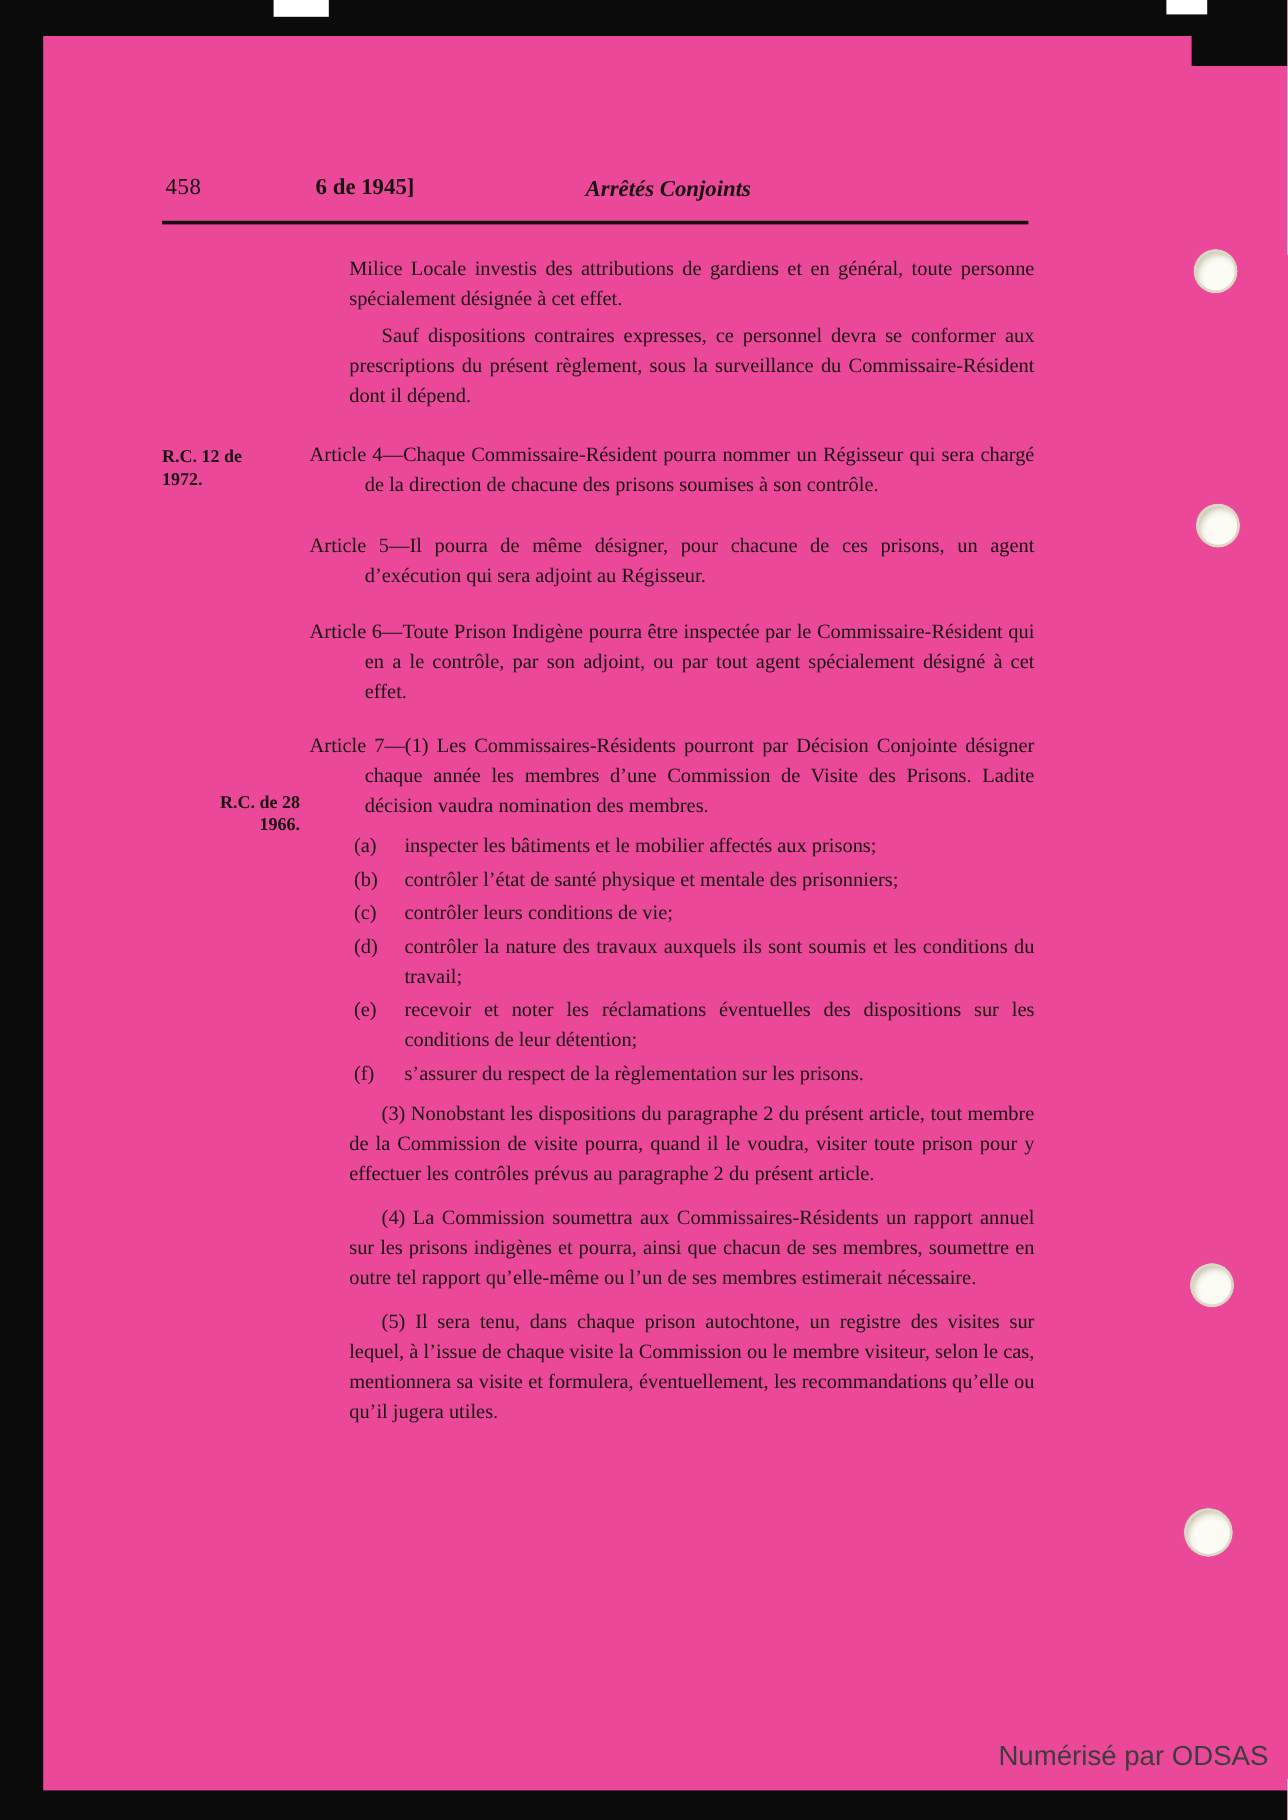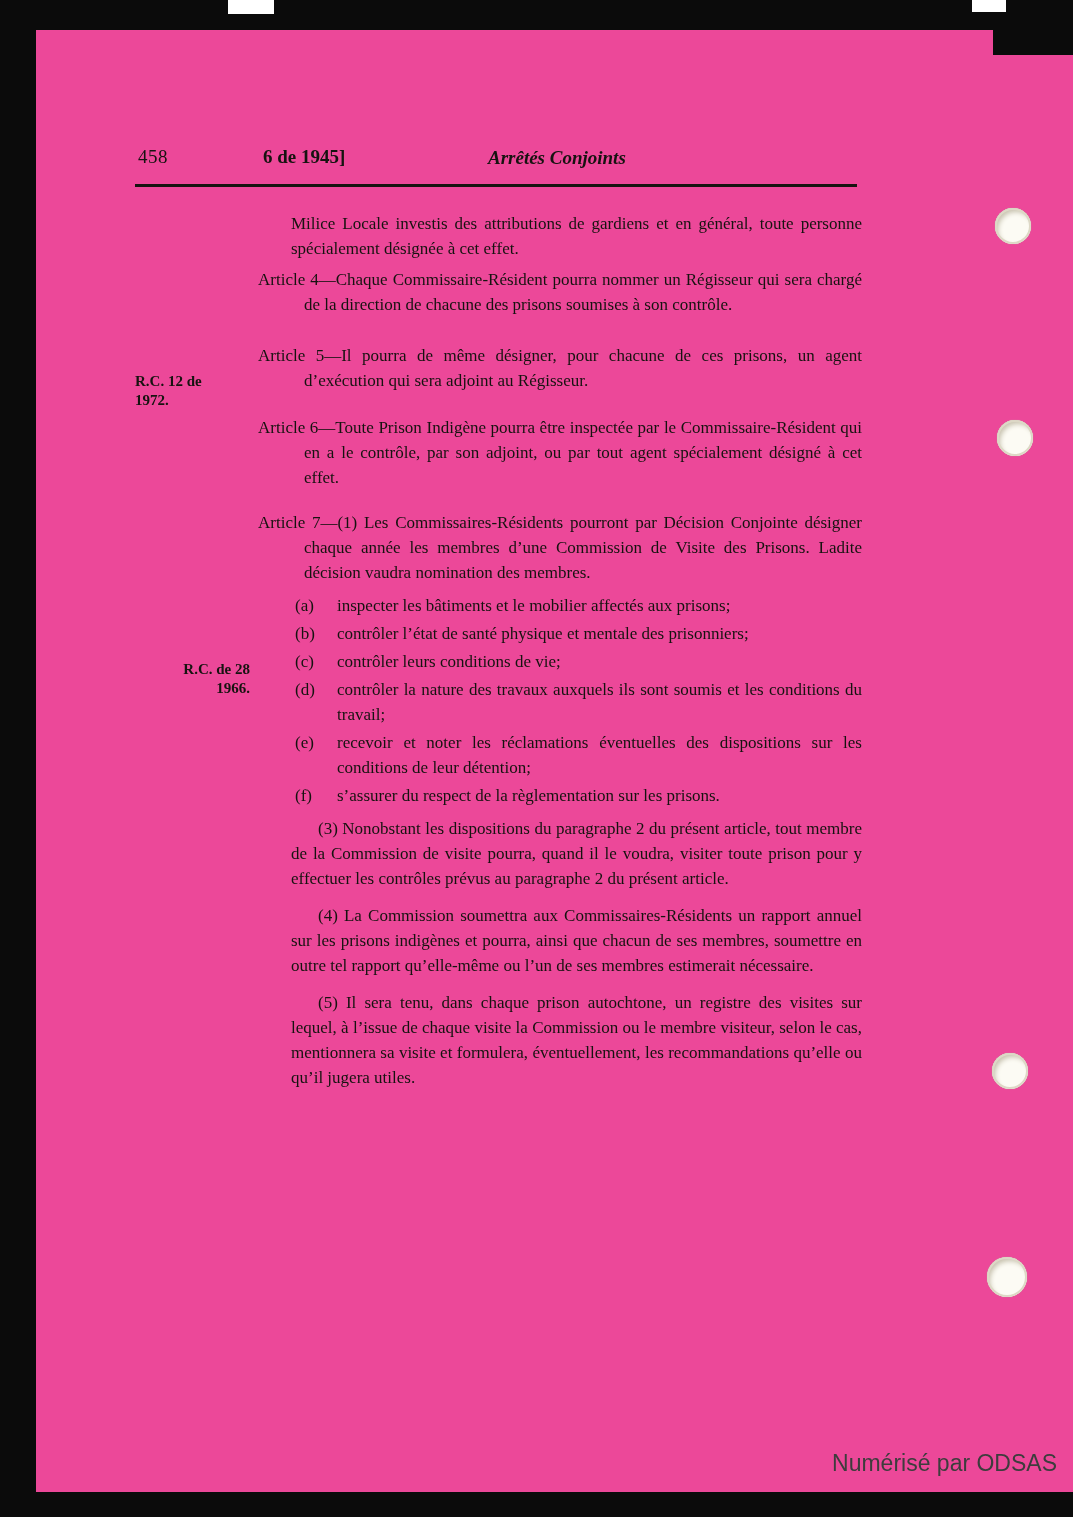--- a/index.html
+++ b/index.html
@@ -116,20 +116,21 @@
     <div>1972.</div>
   </div>
   <div class="margin-note mn-2">
     <div>R.C. de 28</div>
     <div>1966.</div>
   </div>
 
   <div class="col">
 
     <p class="bodypara mb6">Milice Locale investis des attributions de gardiens et en général, toute personne spécialement désignée à cet effet.</p>
+    <p class="bodypara first-indent mb24">Sauf dispositions contraires expresses, ce personnel devra se conformer aux prescriptions du présent règlement, sous la surveillance du Commissaire-Résident dont il dépend.</p>
 
     <p class="article mb26">Article 4—Chaque Commissaire-Résident pourra nommer un Régisseur qui sera chargé de la direction de chacune des prisons soumises à son contrôle.</p>
     <p class="article mb22">Article 5—Il pourra de même désigner, pour chacune de ces prisons, un agent d’exécution qui sera adjoint au Régisseur.</p>
     <p class="article mb20">Article 6—Toute Prison Indigène pourra être inspectée par le Commissaire-Résident qui en a le contrôle, par son adjoint, ou par tout agent spécialement désigné à cet effet.</p>
     <p class="article mb8">Article 7—(1) Les Commissaires-Résidents pourront par Décision Conjointe désigner chaque année les membres d’une Commission de Visite des Prisons. Ladite décision vaudra nomination des membres.</p>
 
 
     <div class="list mb8">
       <div class="list-item">
         <span class="list-label">(a)</span>

